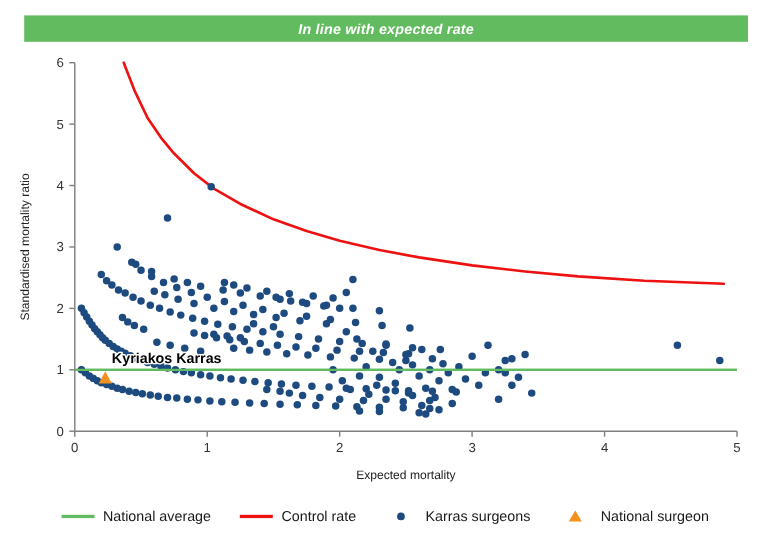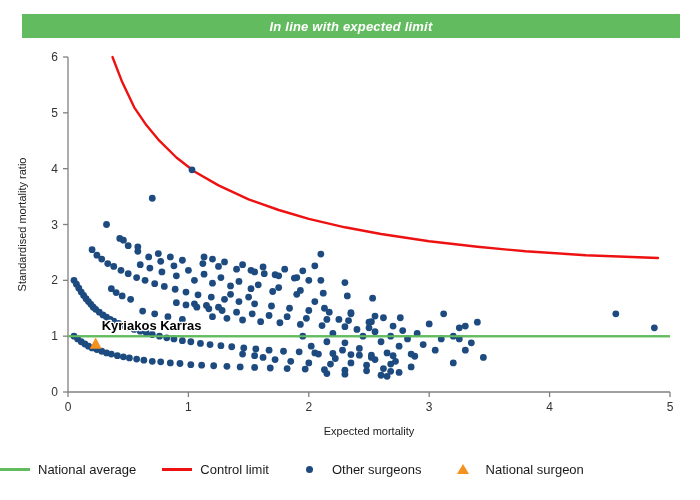--- a/index.html
+++ b/index.html
@@ -70,20 +70,21 @@
   }
   
   .legend {
     position: absolute;
     left: 0;
     top: 452px;
     width: 700px;
     height: 34px;
     display: flex;
     align-items: center;
+    justify-content: center;
     gap: 26px;
   }
   .legend-item {
     display: flex;
     align-items: center;
     gap: 8px;
     font-size: 13px;
     color: #1a1a1a;
   }
   .legend-swatch-line {
@@ -110,21 +111,21 @@
     display: inline-block;
     margin: 0 9px;
   }
 </style>
 </head>
 <body>
 
 <div id="root">
 
   <div class="banner">
-    <span>In line with expected limit</span>
+    <span>In line with expected rate</span>
   </div>
 
   <div class="chart-wrap">
     <svg class="plot" id="plot-svg" width="700" height="400">
         <line x1="68" y1="17" x2="68" y2="352" stroke="#808080" stroke-width="1.3"></line>
         <line x1="68" y1="352" x2="670" y2="352" stroke="#808080" stroke-width="1.3"></line>
         <line x1="63" y1="352" x2="68" y2="352" stroke="#808080" stroke-width="1.3"></line>
         <text x="58" y="356" text-anchor="end" class="tick-label">0</text>
         <line x1="63" y1="296.1666666666667" x2="68" y2="296.1666666666667" stroke="#808080" stroke-width="1.3"></line>
         <text x="58" y="300.1666666666667" text-anchor="end" class="tick-label">1</text>
@@ -418,25 +419,25 @@
       </svg>
   </div>
 
   <div class="legend" id="legend">
       <div class="legend-item">
         <span class="legend-swatch-line" style="border-top-color: rgb(98, 187, 94);"></span>
         <span>National average</span>
       </div>
       <div class="legend-item">
         <span class="legend-swatch-line" style="border-top-color: rgb(238, 17, 17);"></span>
-        <span>Control limit</span>
+        <span>Control rate</span>
       </div>
       <div class="legend-item">
         <span class="legend-swatch-dot" style="background: rgb(29, 74, 127);"></span>
-        <span>Other surgeons</span>
+        <span>Karras surgeons</span>
       </div>
       <div class="legend-item">
         <span class="legend-swatch-tri" style="border-bottom-color: rgb(245, 145, 30);"></span>
         <span>National surgeon</span>
       </div>
     </div>
 
 </div>
 
 </body></html>

